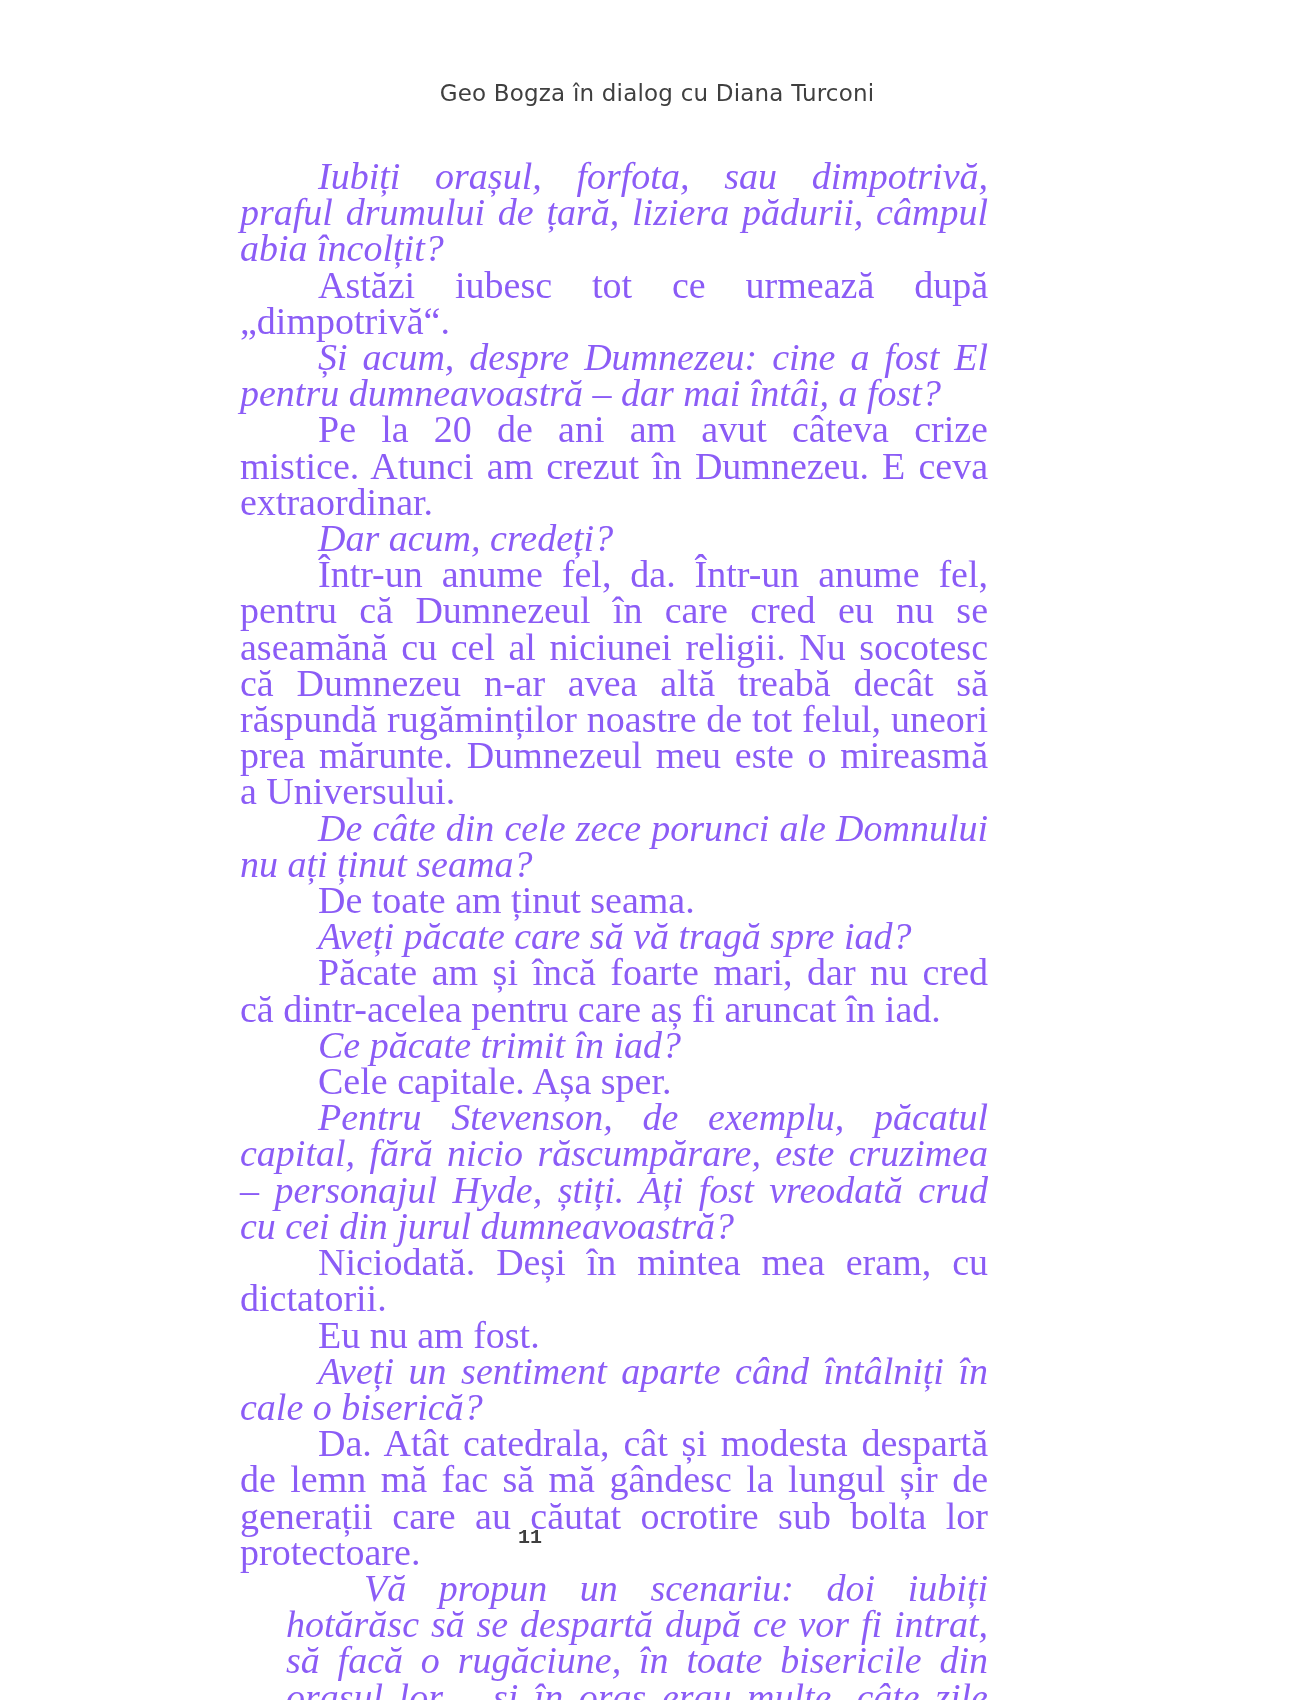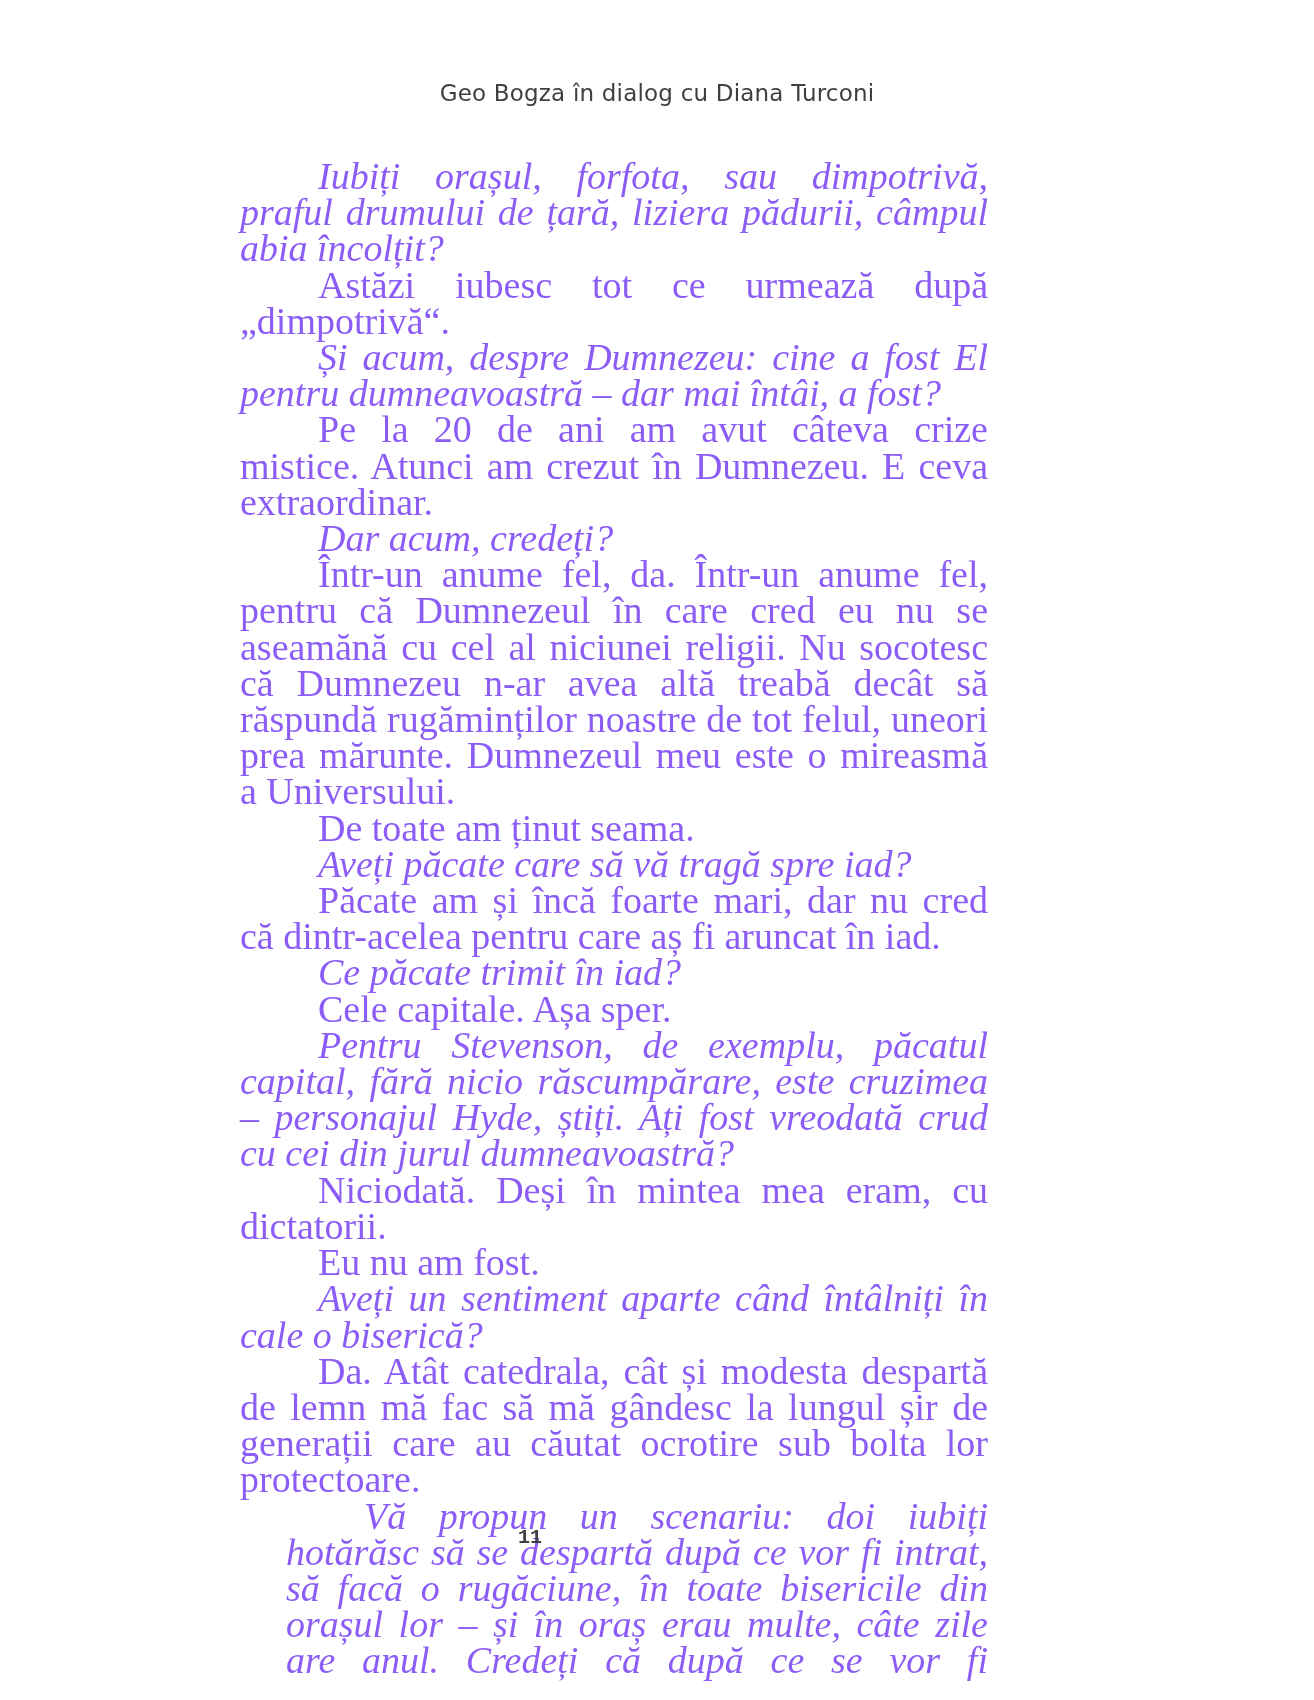--- a/index.html
+++ b/index.html
@@ -31,20 +31,21 @@
 <div class="page">
   <div class="running-head">Geo Bogza în dialog cu Diana Turconi</div>
 
   <div class="body-text">
     <p class="para q">Iubiți orașul, forfota, sau dimpotrivă, praful drumului de țară, liziera pădurii, câmpul abia încolțit?</p>
     <p class="para">Astăzi iubesc tot ce urmează după „dimpotrivă“.</p>
     <p class="para q">Și acum, despre Dumnezeu: cine a fost El pentru dumnea­voastră – dar mai întâi, a fost?</p>
     <p class="para">Pe la 20 de ani am avut câteva crize mistice. Atunci am crezut în Dumnezeu. E ceva extraordinar.</p>
     <p class="para q">Dar acum, credeți?</p>
     <p class="para">Într-un anume fel, da. Într-un anume fel, pentru că Dumnezeul în care cred eu nu se aseamănă cu cel al niciunei religii. Nu socotesc că Dumnezeu n-ar avea altă treabă decât să răspundă rugăminților noastre de tot felul, uneori prea mărun­te. Dumnezeul meu este o mireasmă a Universului.</p>
+    <p class="para q">De câte din cele zece porunci ale Domnului nu ați ținut seama?</p>
     <p class="para">De toate am ținut seama.</p>
     <p class="para q">Aveți păcate care să vă tragă spre iad?</p>
     <p class="para">Păcate am și încă foarte mari, dar nu cred că dintr-acelea pentru care aș fi aruncat în iad.</p>
     <p class="para q">Ce păcate trimit în iad?</p>
     <p class="para">Cele capitale. Așa sper.</p>
     <p class="para q">Pentru Stevenson, de exemplu, păcatul capital, fără nicio răs­cumpărare, este cruzimea – personajul Hyde, știți. Ați fost vreodată crud cu cei din jurul dumneavoastră?</p>
     <p class="para">Niciodată. Deși în mintea mea eram, cu dictatorii.</p>
     <p class="para">Eu nu am fost.</p>
     <p class="para q">Aveți un sentiment aparte când întâlniți în cale o biserică?</p>
     <p class="para">Da. Atât catedrala, cât și modesta despartă de lemn mă fac să mă gândesc la lungul șir de generații care au căutat ocrotire sub bolta lor protectoare.</p>

